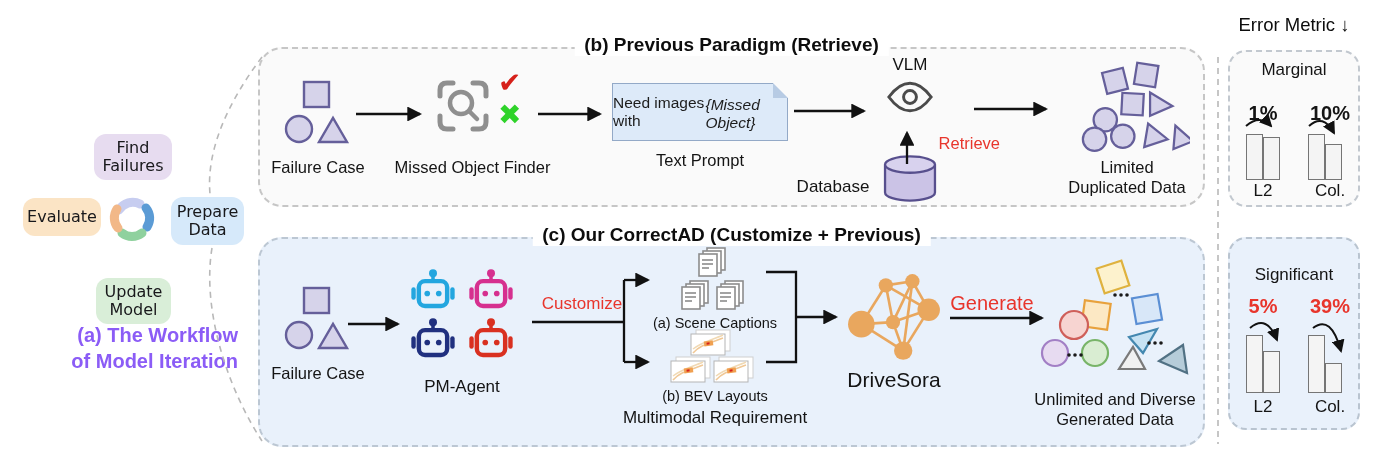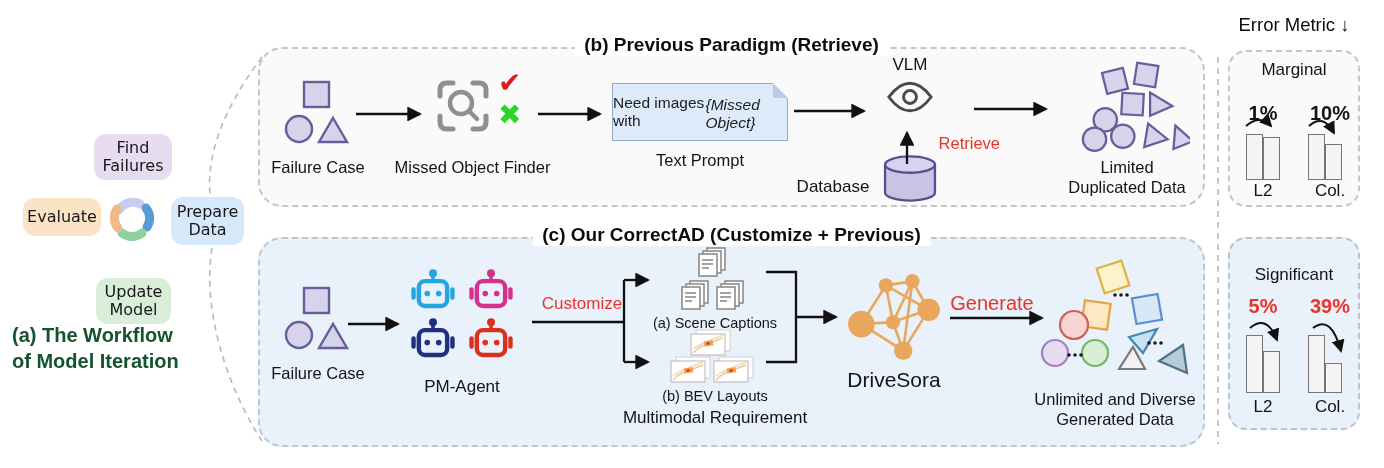--- a/index.html
+++ b/index.html
@@ -51,21 +51,21 @@
 
   <svg class="abs" style="left:106px;top:192px;" width="54" height="54" viewBox="0 0 54 54">
     <g fill="none" stroke-width="9" stroke-linecap="round">
       <path d="M13,18 A16,16 0 0 1 34,12" stroke="#c7cdf0"></path>
       <path d="M40,16 A16,16 0 0 1 41,35" stroke="#5b9bd5"></path>
       <path d="M36,41 A16,16 0 0 1 16,41" stroke="#8fd19e"></path>
       <path d="M12,36 A16,16 0 0 1 11,17" stroke="#f2b888"></path>
     </g>
   </svg>
 
-  <div class="abs ws" style="left:12px;top:322px;width:226px;text-align:left;font-weight:bold;font-size:20px;line-height:1.3;color:#14532d;">(a) The Workflow
+  <div class="abs ws" style="left:12px;top:322px;width:226px;text-align:right;font-weight:bold;font-size:20px;line-height:1.3;color:#8b5cf6;">(a) The Workflow
 of Model Iteration</div>
 
   <div class="abs panel z5" style="left:258px;top:47px;width:947px;height:160px;background:#fafafa;">
     <div class="panel-title">(b) Previous Paradigm (Retrieve)</div>
 
     <svg class="abs" style="left:24px;top:30px;" width="70" height="70" viewBox="0 0 70 70">
       <g fill="#d6d3ea" stroke="#655f9a" stroke-width="2.4">
         <rect x="20" y="3" width="25" height="25"></rect>
         <circle cx="15" cy="50" r="13"></circle>
         <polygon points="35,63 63,63 49,39"></polygon>

